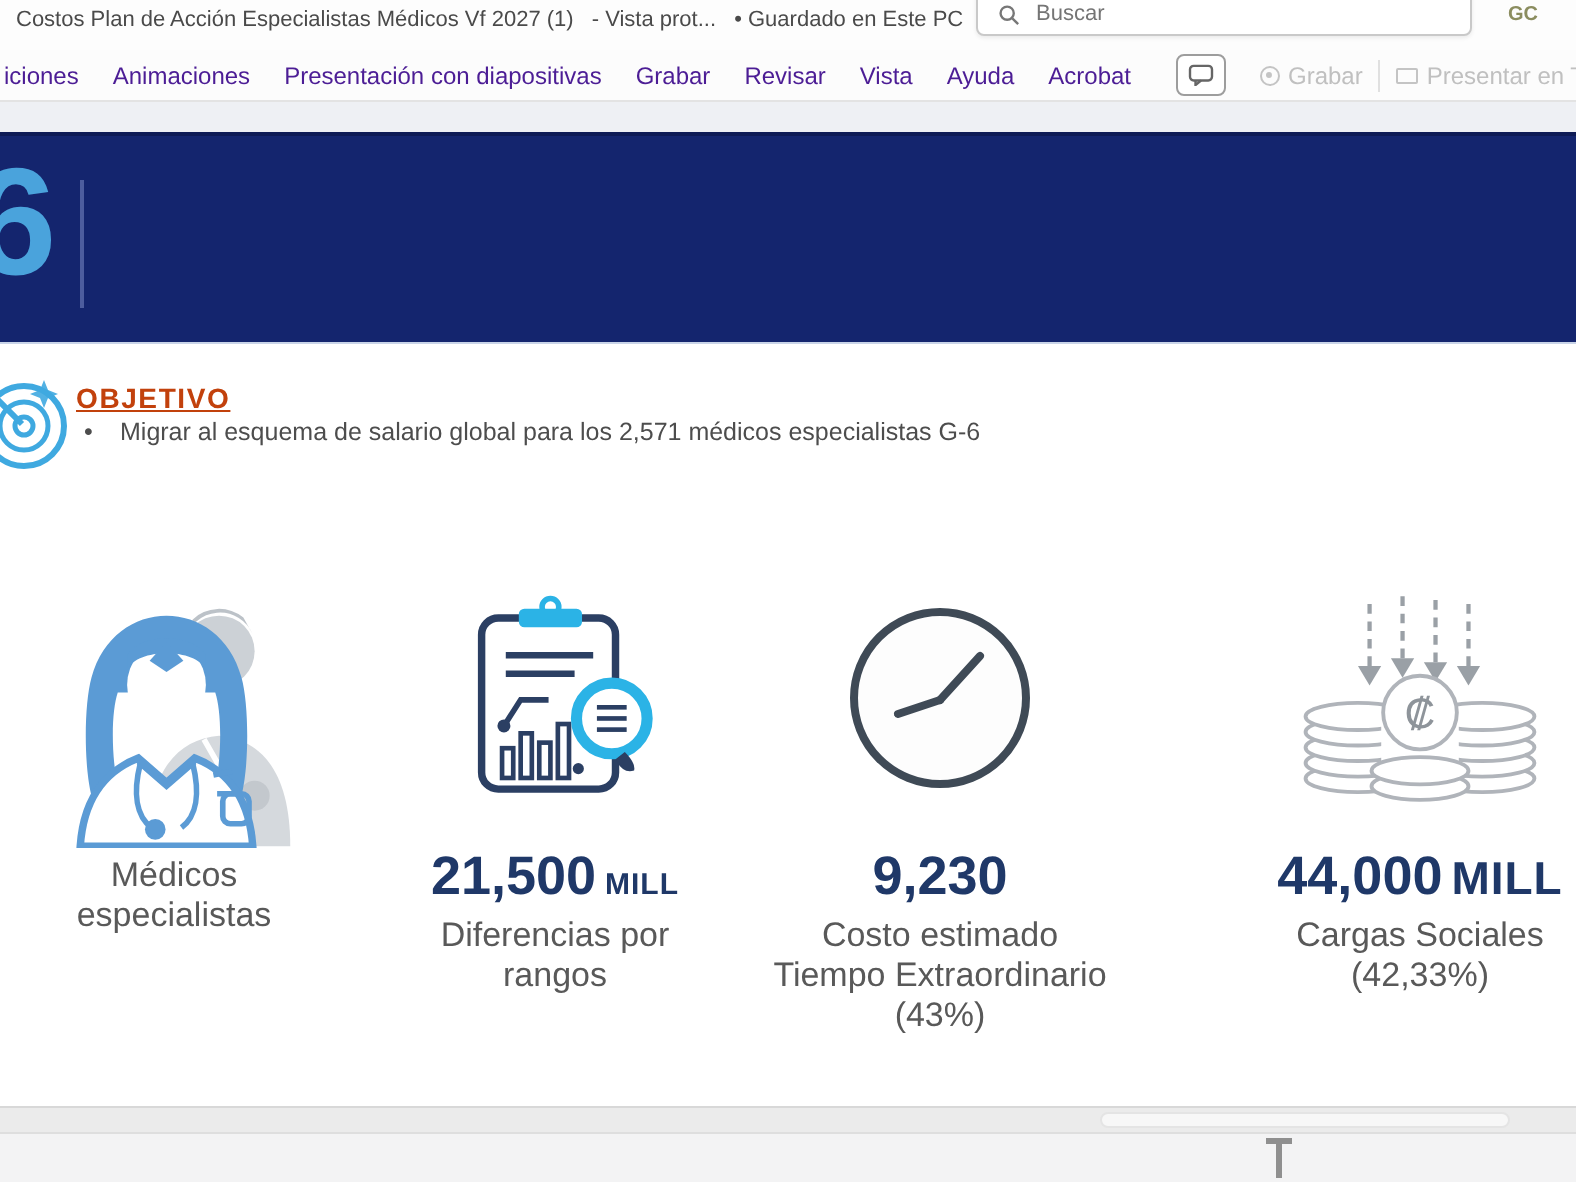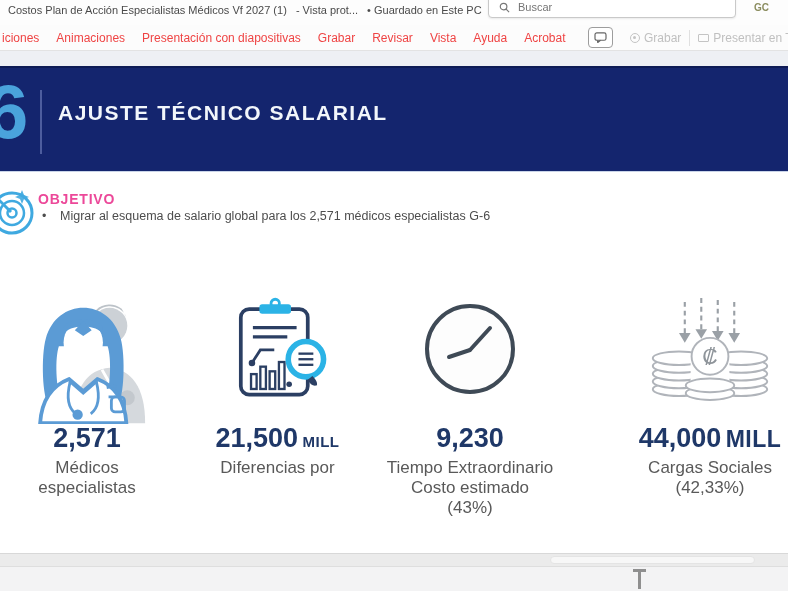--- a/index.html
+++ b/index.html
@@ -15,21 +15,21 @@
                 background:#fff; border:1px solid #c9c9c9; border-radius:4px;
                 box-shadow:0 1px 2px rgba(0,0,0,.08); display:flex; align-items:flex-end; padding:2px 8px 4px 10px; }
   .search-box svg { flex:0 0 auto; margin-right:8px; }
   .search-input { border:none; outline:none; font-size:11px; color:#666; width:170px; background:transparent;
                   font-family:"Liberation Sans", sans-serif; }
   .user-initials { position:absolute; left:754px; top:2px; font-size:10px; font-weight:bold; color:#8b8d5f; }
 
   
   .ribbon { position:absolute; left:0; top:25px; width:788px; height:25px; background:#fcfcfc; }
   .tabs { position:absolute; left:2px; top:0; display:flex; gap:17px; align-items:center; height:25px; }
-  .tab { font-size:12px; color:#ef4444; white-space:nowrap; cursor:default;text-align:right; }
+  .tab { font-size:12px; color:#4c1d95; white-space:nowrap; cursor:default;text-align:right; }
   .comment-btn { position:absolute; left:588px; top:2px; width:25px; height:21px; border:1px solid #9d9d9d;
                  border-radius:4px; background:#fff; display:flex; align-items:center; justify-content:center; }
   .disabled-group { position:absolute; left:622px; top:2px; display:flex; align-items:center; height:21px; }
   .dis-btn { display:flex; align-items:center; gap:4px; font-size:12px; color:#c0c0c0; white-space:nowrap; padding:0 8px; }
   .v-sep { width:1px; height:16px; background:#e0e0e0; }
   .rec-dot { width:10px; height:10px; border:1.5px solid #c4c4c4; border-radius:50%; position:relative; }
   .rec-dot::after { content:""; position:absolute; left:2px; top:2px; width:3px; height:3px; border-radius:50%; background:#c4c4c4; }
   .mon-ico { width:11px; height:8px; border:1.5px solid #c4c4c4; border-radius:1px; }
 
   
@@ -37,21 +37,21 @@
 
   
   .band { position:absolute; left:0; top:66px; width:788px; height:106px; background:#14256e;
           border-top:2px solid #0e1b55; border-bottom:1px solid #c9d4e8; }
   .band-number { position:absolute; left:-14px; top:-4px; font-size:76px; font-weight:bold; color:#4aa3dc; line-height:1.25; }
   .band-sep { position:absolute; left:40px; top:22px; width:2px; height:64px; background:#4d5d9e; }
   .band-title { position:absolute; left:58px; top:33px; font-size:21px; font-weight:bold; color:#f2f6fb; letter-spacing:1.5px; white-space:nowrap; }
 
   
   .objetivo-icon { position:absolute; left:-16px; top:184px; }
-  .obj-heading { position:absolute; left:38px; top:191px; font-size:14px; font-weight:bold; color:#ec4899; letter-spacing:.8px; }
+  .obj-heading { position:absolute; left:38px; top:191px; font-size:14px; font-weight:bold; color:#c2410c; letter-spacing:.8px;text-decoration:underline; }
   .obj-bullet { position:absolute; left:42px; top:209px; font-size:12.5px; color:#4d4d4d; }
   .obj-text { position:absolute; left:60px; top:209px; font-size:12.5px; color:#4d4d4d; white-space:nowrap; }
 
   
   .stat { position:absolute; text-align:center; }
   .stat .icon-wrap { display:flex; justify-content:center; }
   .stat-value { font-size:27px; font-weight:bold; color:#1f3868; white-space:nowrap; line-height:1.1; }
   .stat-suffix { font-size:15px; font-weight:bold; color:#1f3868; letter-spacing:.5px; }
   .stat-suffix.lg { font-size:23px; }
   .stat-label { font-size:17px; color:#595959; line-height:20px; margin-top:4px; }
@@ -121,21 +121,20 @@
         <span>Presentar en Tea</span>
       </div>
     </div>
   </div>
 
   <div class="strip"></div>
 
   <div class="band">
     <div class="band-number">6</div>
     <div class="band-sep"></div>
-    <div class="band-title">AJUSTE TÉCNICO SALARIAL</div>
   </div>
 
   <div class="objetivo-icon">
     <svg width="54" height="54" viewBox="0 0 54 54">
       <circle cx="28" cy="29" r="20" fill="none" stroke="#3fa9e0" stroke-width="3"></circle>
       <circle cx="28" cy="29" r="12" fill="none" stroke="#3fa9e0" stroke-width="2.5"></circle>
       <circle cx="28" cy="29" r="4.5" fill="none" stroke="#3fa9e0" stroke-width="2.5"></circle>
       <line x1="6" y1="7" x2="27" y2="28" stroke="#3fa9e0" stroke-width="3"></line>
       <path d="M2,2 L12,4 L4,12 Z" fill="#3fa9e0"></path>
       <path d="M38,6 l2,5 5,2 -5,2 -2,5 -2,-5 -5,-2 5,-2 Z" fill="#3fa9e0" opacity=".9"></path>
@@ -158,23 +157,20 @@
         <path d="M55,46 C60,34 92,34 97,46 L97,38 C90,26 62,26 55,38 Z" fill="#5b9bd5"></path>
         <path d="M76,31 L85,41 L76,47 L67,41 Z" fill="#5b9bd5"></path>
         <path d="M30,140 C32,110 48,98 61,93 L76,106 L91,93 C104,98 120,110 122,140 Z" fill="#ffffff" stroke="#5b9bd5" stroke-width="4"></path>
         <path d="M61,95 L76,108 L91,95" fill="none" stroke="#5b9bd5" stroke-width="3"></path>
         <path d="M62,96 C58,112 60,124 68,130" fill="none" stroke="#5b9bd5" stroke-width="3"></path>
         <path d="M90,96 C94,112 92,124 84,130" fill="none" stroke="#5b9bd5" stroke-width="3"></path>
         <circle cx="70" cy="131" r="5.5" fill="#5b9bd5"></circle>
         <path d="M101,102 l10,-2 M103,112 l10,0" stroke="#5b9bd5" stroke-width="3"></path>
         <rect x="106" y="112" width="14" height="16" rx="4" fill="none" stroke="#5b9bd5" stroke-width="3"></rect>
       </svg>
-    </div>
-    <div class="nums">
-      <span class="stat-value">2,571</span>
     </div>
     <div class="stat-label">
       <div>Médicos</div>
       <div>especialistas</div>
     </div>
   </div>
 
   <div class="stat" id="stat-2">
     <div class="icon-wrap">
       <svg width="112" height="106" viewBox="0 0 120 114">
@@ -196,37 +192,38 @@
         <path d="M97,86 q6,6 5,10 q-6,2 -10,-6" fill="#2b3f63"></path>
         <circle cx="72" cy="95" r="3" fill="#2b3f63"></circle>
       </svg>
     </div>
     <div class="nums">
       <span class="stat-value">21,500</span>
       <span class="stat-suffix">MILL</span>
     </div>
     <div class="stat-label">
       <div>Diferencias por</div>
+      <div>rangos</div>
     </div>
   </div>
 
   <div class="stat" id="stat-3">
     <div class="icon-wrap">
       <svg width="96" height="96" viewBox="0 0 96 96">
         <circle cx="48" cy="48" r="43" fill="#fdfdfd" stroke="#3f4a56" stroke-width="4"></circle>
         <line x1="48" y1="49" x2="68" y2="27" stroke="#3f4a56" stroke-width="4" stroke-linecap="round"></line>
         <line x1="48" y1="49" x2="27" y2="56" stroke="#3f4a56" stroke-width="4" stroke-linecap="round"></line>
       </svg>
     </div>
     <div class="nums">
       <span class="stat-value">9,230</span>
     </div>
     <div class="stat-label">
+      <div>Costo estimado</div>
       <div>Tiempo Extraordinario</div>
-      <div>Costo estimado</div>
       <div>(43%)</div>
     </div>
   </div>
 
   <div class="stat" id="stat-4">
     <div class="icon-wrap">
       <svg width="128" height="107" viewBox="0 0 132 110">
         <g stroke="#9aa0a6" stroke-width="2.2" fill="none" stroke-dasharray="5,4">
           <line x1="40" y1="6" x2="40" y2="38"></line>
             <line x1="57" y1="2" x2="57" y2="34"></line>

